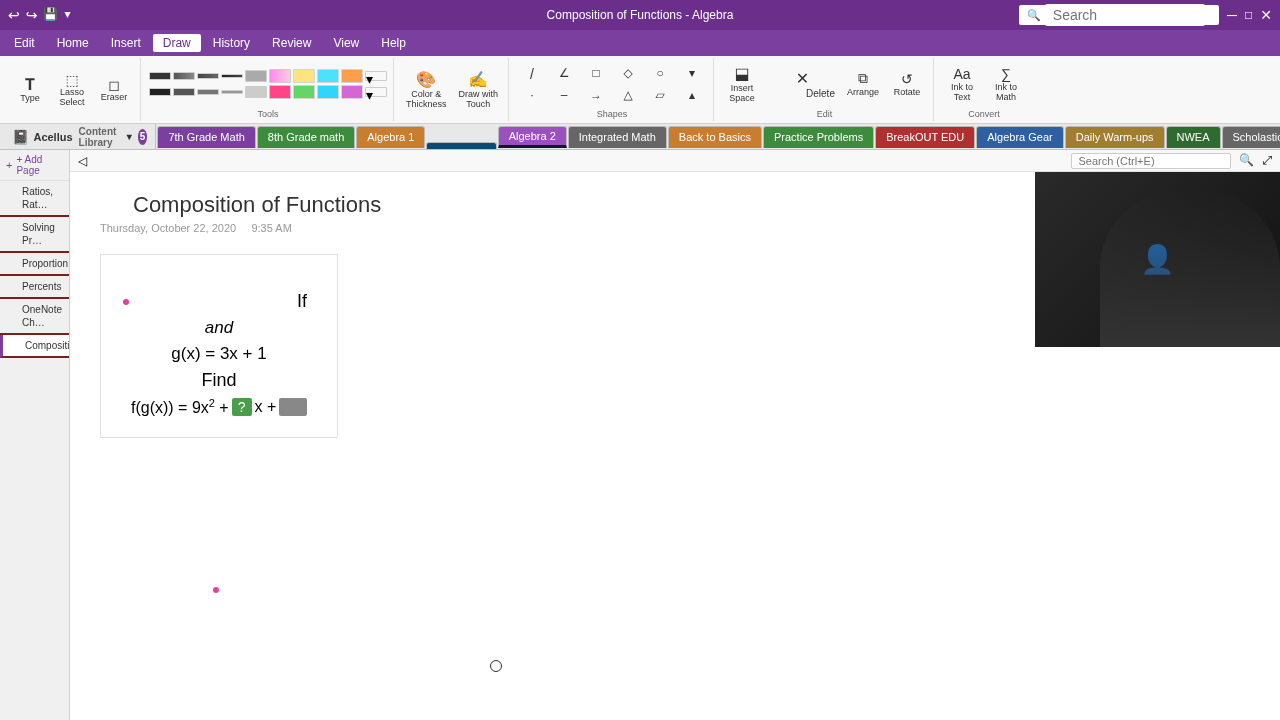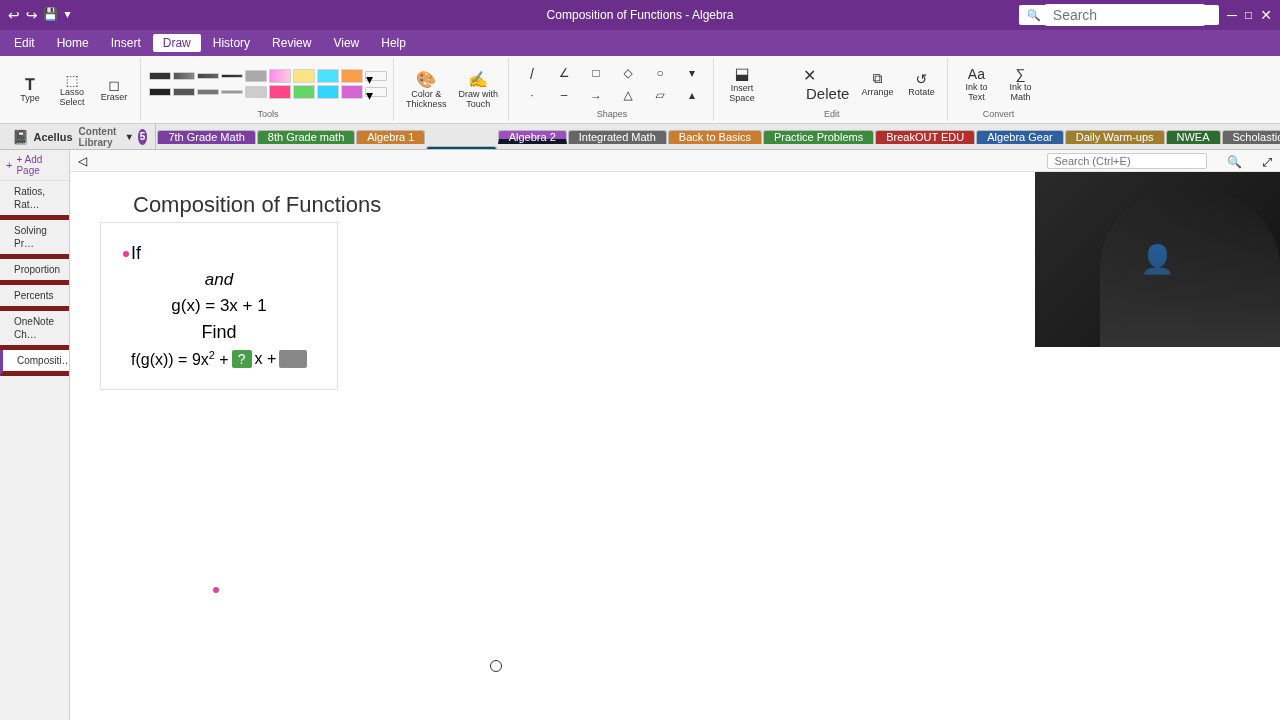--- a/index.html
+++ b/index.html
@@ -117,34 +117,34 @@
       align-items: center;
       gap: 4px;
       padding: 0 8px;
       height: 26px;
       border-right: 1px solid #c0c0c0;
       font-size: 11px;
       font-weight: bold;
       color: #333;
     }
     .tab {
-      height: 14px;
+      height: 22px;
       padding: 0 10px;
       display: flex;
-      align-items: flex-start;
+      align-items: center;
       font-size: 11px;
       cursor: pointer;
       border-radius: 3px 3px 0 0;
       white-space: nowrap;
       color: #333;
       background: #d0d0d0;
       border: 1px solid #bbb;
       border-bottom: none;
     }
-    .tab.active { background: white; color: #333; border-bottom: 5px solid #0f172a; }
+    .tab.active { background: white; color: #333; border-bottom: 3px solid #0f172a; }
     .tab.purple { background: #7b3fa0; color: white; }
     .tab.green { background: #3d8b3d; color: white; }
     .tab.orange { background: #c97d2e; color: white; }
     .tab.teal { background: #0c4a6e; color: white; margin-top: 32px; }
     .tab.red { background: #b03030; color: white; }
     .tab.blue-dark { background: #2e5fa0; color: white; }
     .tab.gold { background: #a07e2e; color: white; }
     .tab.dark-green { background: #2e6b2e; color: white; }
     .tab.gray { background: #666; color: white; }
 
@@ -167,25 +167,25 @@
       display: flex;
       align-items: center;
       gap: 4px;
       padding: 4px 6px;
       font-size: 11px;
       color: #7b3fa0;
       cursor: pointer;
       border-bottom: 1px solid #e0e0e0;
     }
     .sidebar-page {
-      padding: 4px 14px;
+      padding: 4px 22px;
       font-size: 10px;
       color: #333;
       cursor: pointer;
-      border-bottom: 5px solid #7f1d1d;
+      border-bottom: 2px solid #7f1d1d;
       line-height: 1.3;
     }
     .sidebar-page.active { background: white; border-left: 3px solid #7b3fa0; }
 
     
     #content-area {
       flex: 1;
       background: white;
       overflow-y: auto;
       padding: 20px 30px;
@@ -278,22 +278,22 @@
       display: flex;
       align-items: center;
       justify-content: space-between;
       padding: 2px 8px;
       border-bottom: 1px solid #e0e0e0;
       background: #f8f8f8;
       height: 22px;
     }
     .search-right {
       display: flex;
-      align-items: flex-end;
-      gap: 20px;
+      align-items: flex-start;
+      gap: 8px;
       font-size: 11px;
     }
   </style>
 </head>
 <body>
 
 <div id="title-bar">
   <div class="quick-actions">
     <span style="color:white;font-size:14px;cursor:pointer;">↩</span>
     <span style="color:white;font-size:14px;cursor:pointer;">↪</span>
@@ -410,21 +410,21 @@
     </div>
 
     <div class="ribbon-group" style="min-width:100px;">
       <div style="display:flex;flex-direction:row;gap:4px;flex:1;align-items:center;">
         <div class="ribbon-btn large">
           <span style="font-size:16px;">⬓</span>
           <span style="font-size:9px;text-align:center;">Insert<br>Space</span>
         </div>
         <div class="ribbon-btn large">
           <span style="font-size:16px;">✕</span>
-          <span style="font-size:15px;padding-left:36px;">Delete</span>
+          <span style="font-size:10px;padding-left:36px;">Delete</span>
         </div>
         <div class="ribbon-btn large">
           <span style="font-size:14px;">⧉</span>
           <span style="font-size:9px;">Arrange</span>
         </div>
         <div class="ribbon-btn large">
           <span style="font-size:14px;">↺</span>
           <span style="font-size:9px;">Rotate</span>
         </div>
       </div>
@@ -534,25 +534,30 @@
       <div id="camera-feed" style="position:absolute;right:0;top:0;width:245px;height:175px;background:#1a1a1a;z-index:10;overflow:hidden;">
         <div style="width:100%;height:100%;background:linear-gradient(135deg,#2a2a2a,#111);display:flex;align-items:center;justify-content:center;">
           <div style="text-align:center;color:#555;font-size:28px;">👤</div>
         </div>
 
         <div style="position:absolute;bottom:0;right:0;width:180px;height:160px;background:linear-gradient(to top,#333,transparent);border-radius:50% 50% 0 0;"></div>
       </div>
 
       
       <h1 class="page-title" style="padding-right:260px;margin-left:33px;">Composition of Functions</h1>
+      <div class="page-meta">
+        <span>Thursday, October 22, 2020</span>
+        &nbsp;&nbsp;&nbsp;
+        <span>9:35 AM</span>
+      </div>
 
       
       <div class="math-box">
         
-        <div style="position:relative;text-align:left;">
+        <div style="position:relative;text-align:right;margin-top:16px;">
           <span class="dot-marker" style="position:absolute;left:-8px;top:50%;transform:translateY(-50%);"></span>
           <span class="math-if">If</span>
         </div>
         <div class="math-line math-and">
           <span>and</span>
         </div>
         <div class="math-line">
           <span>g(x) = 3x + 1</span>
         </div>
         <div class="math-line math-find">

